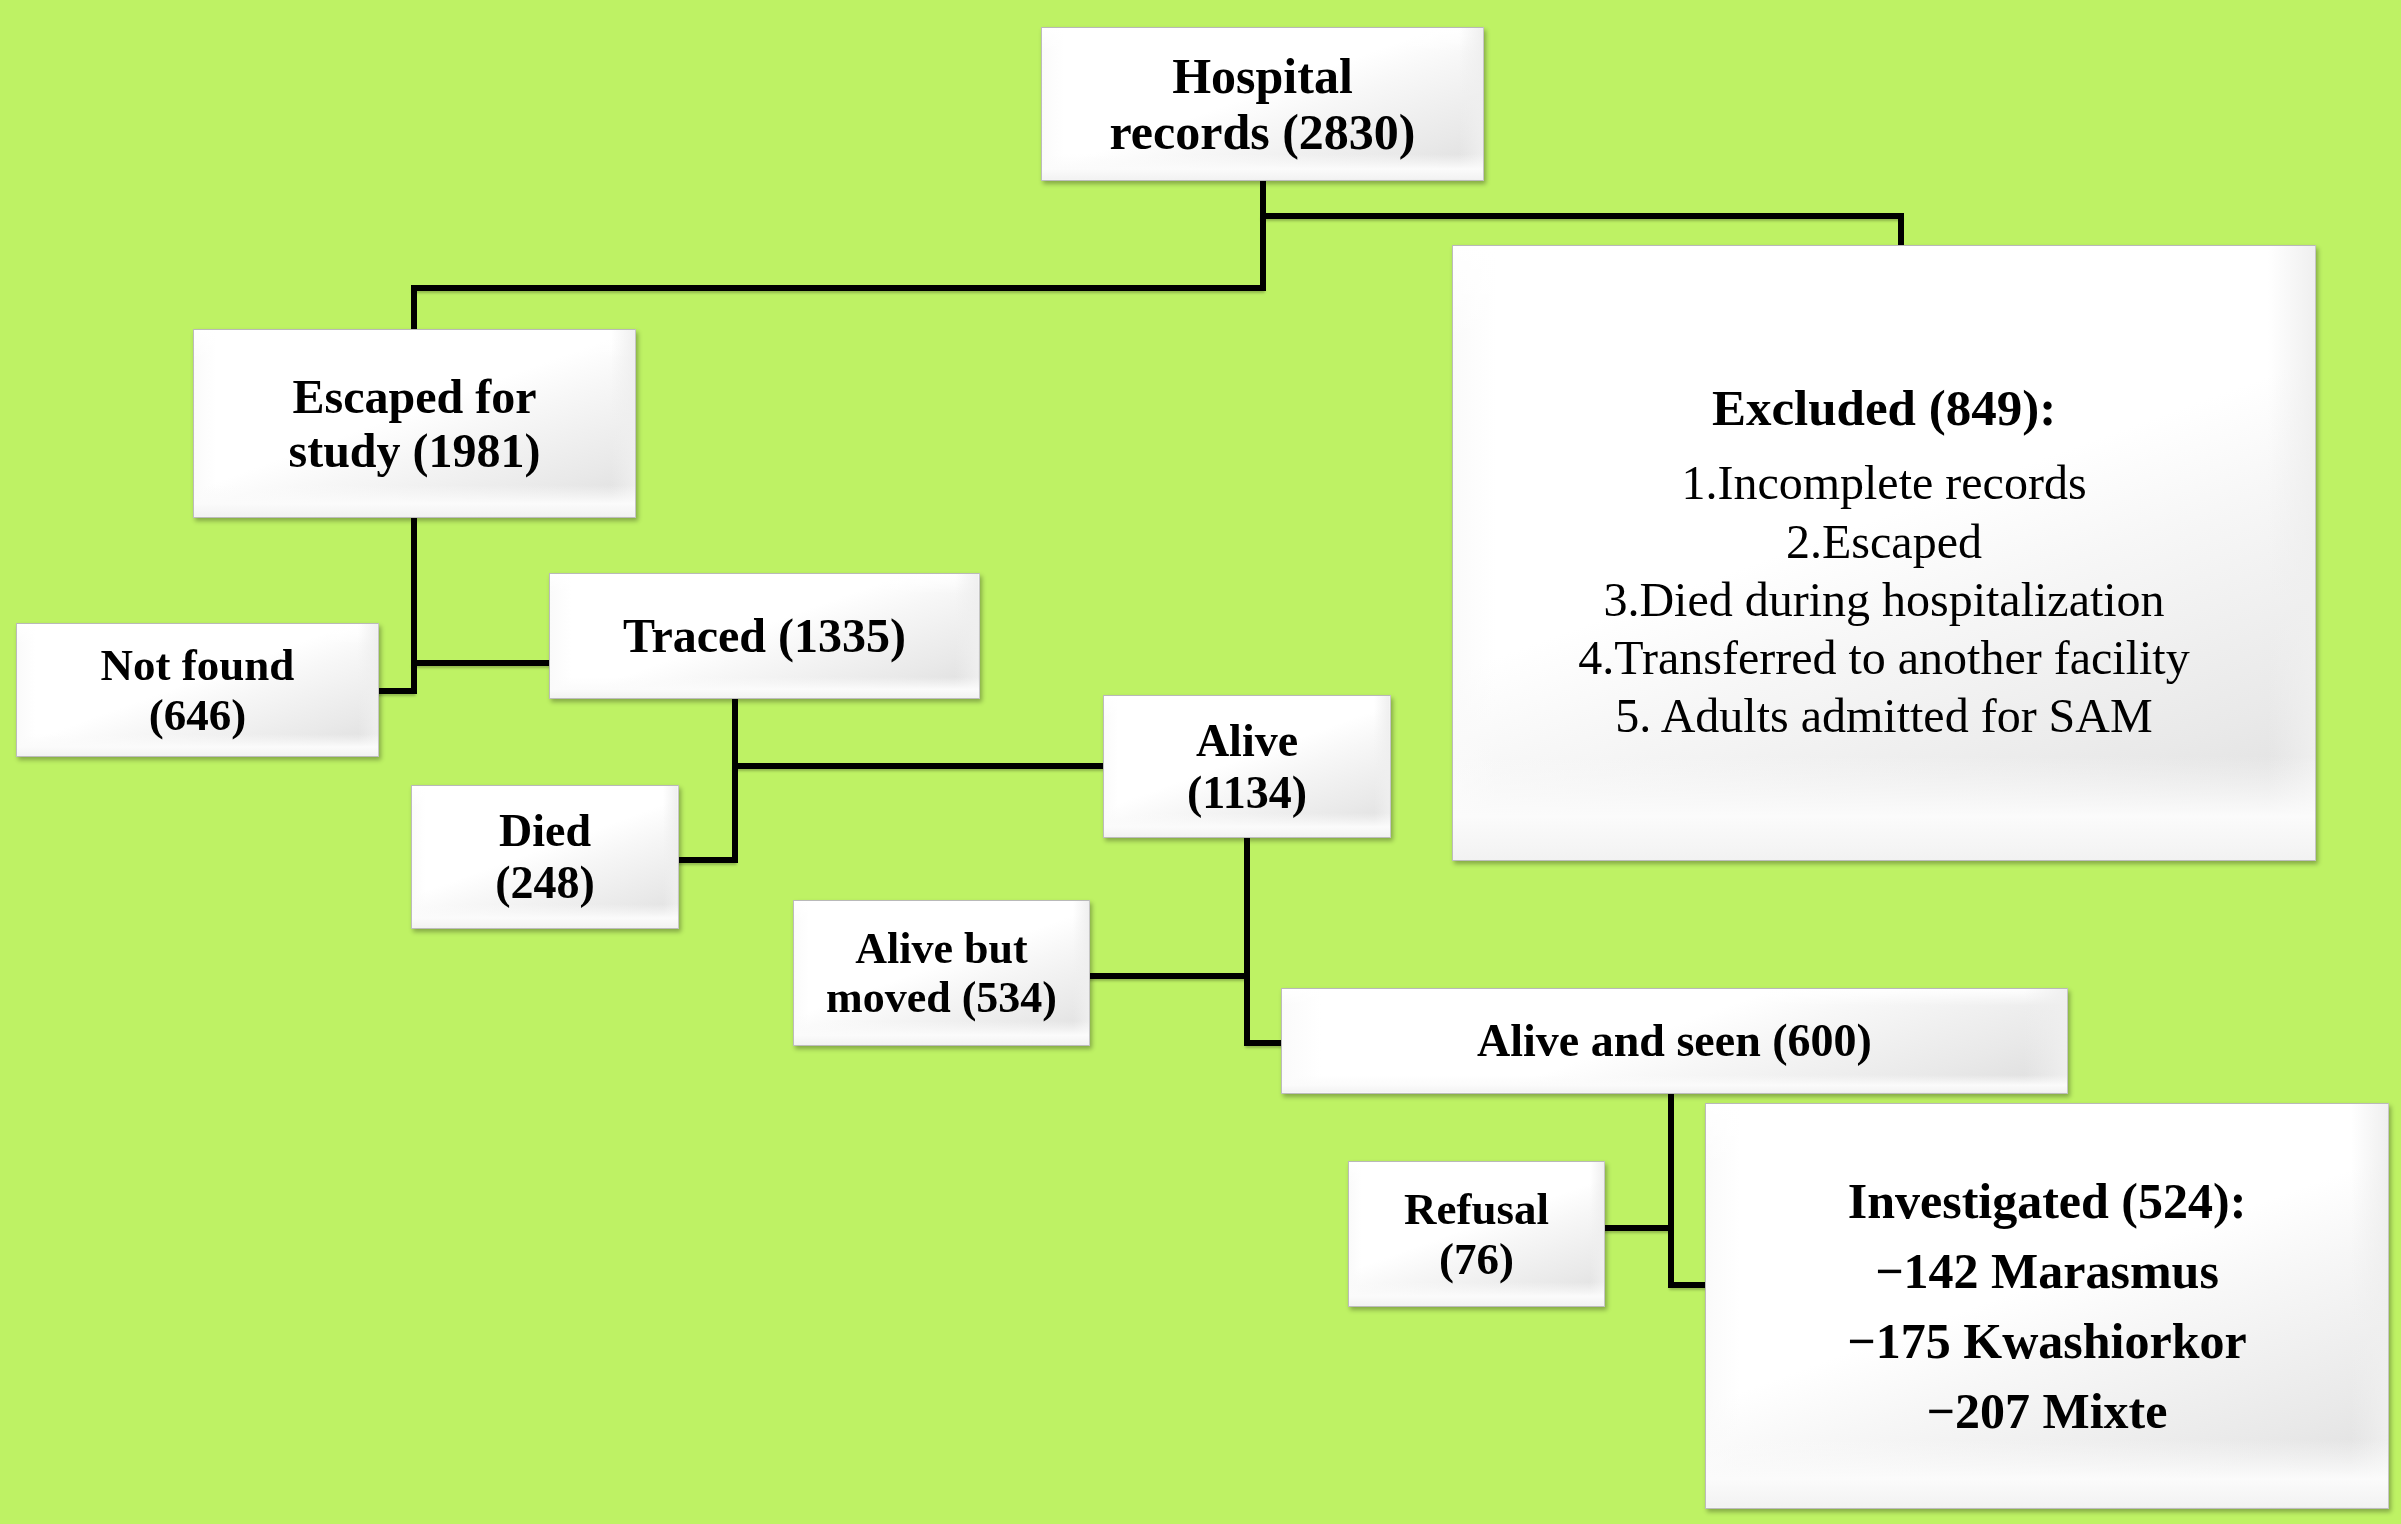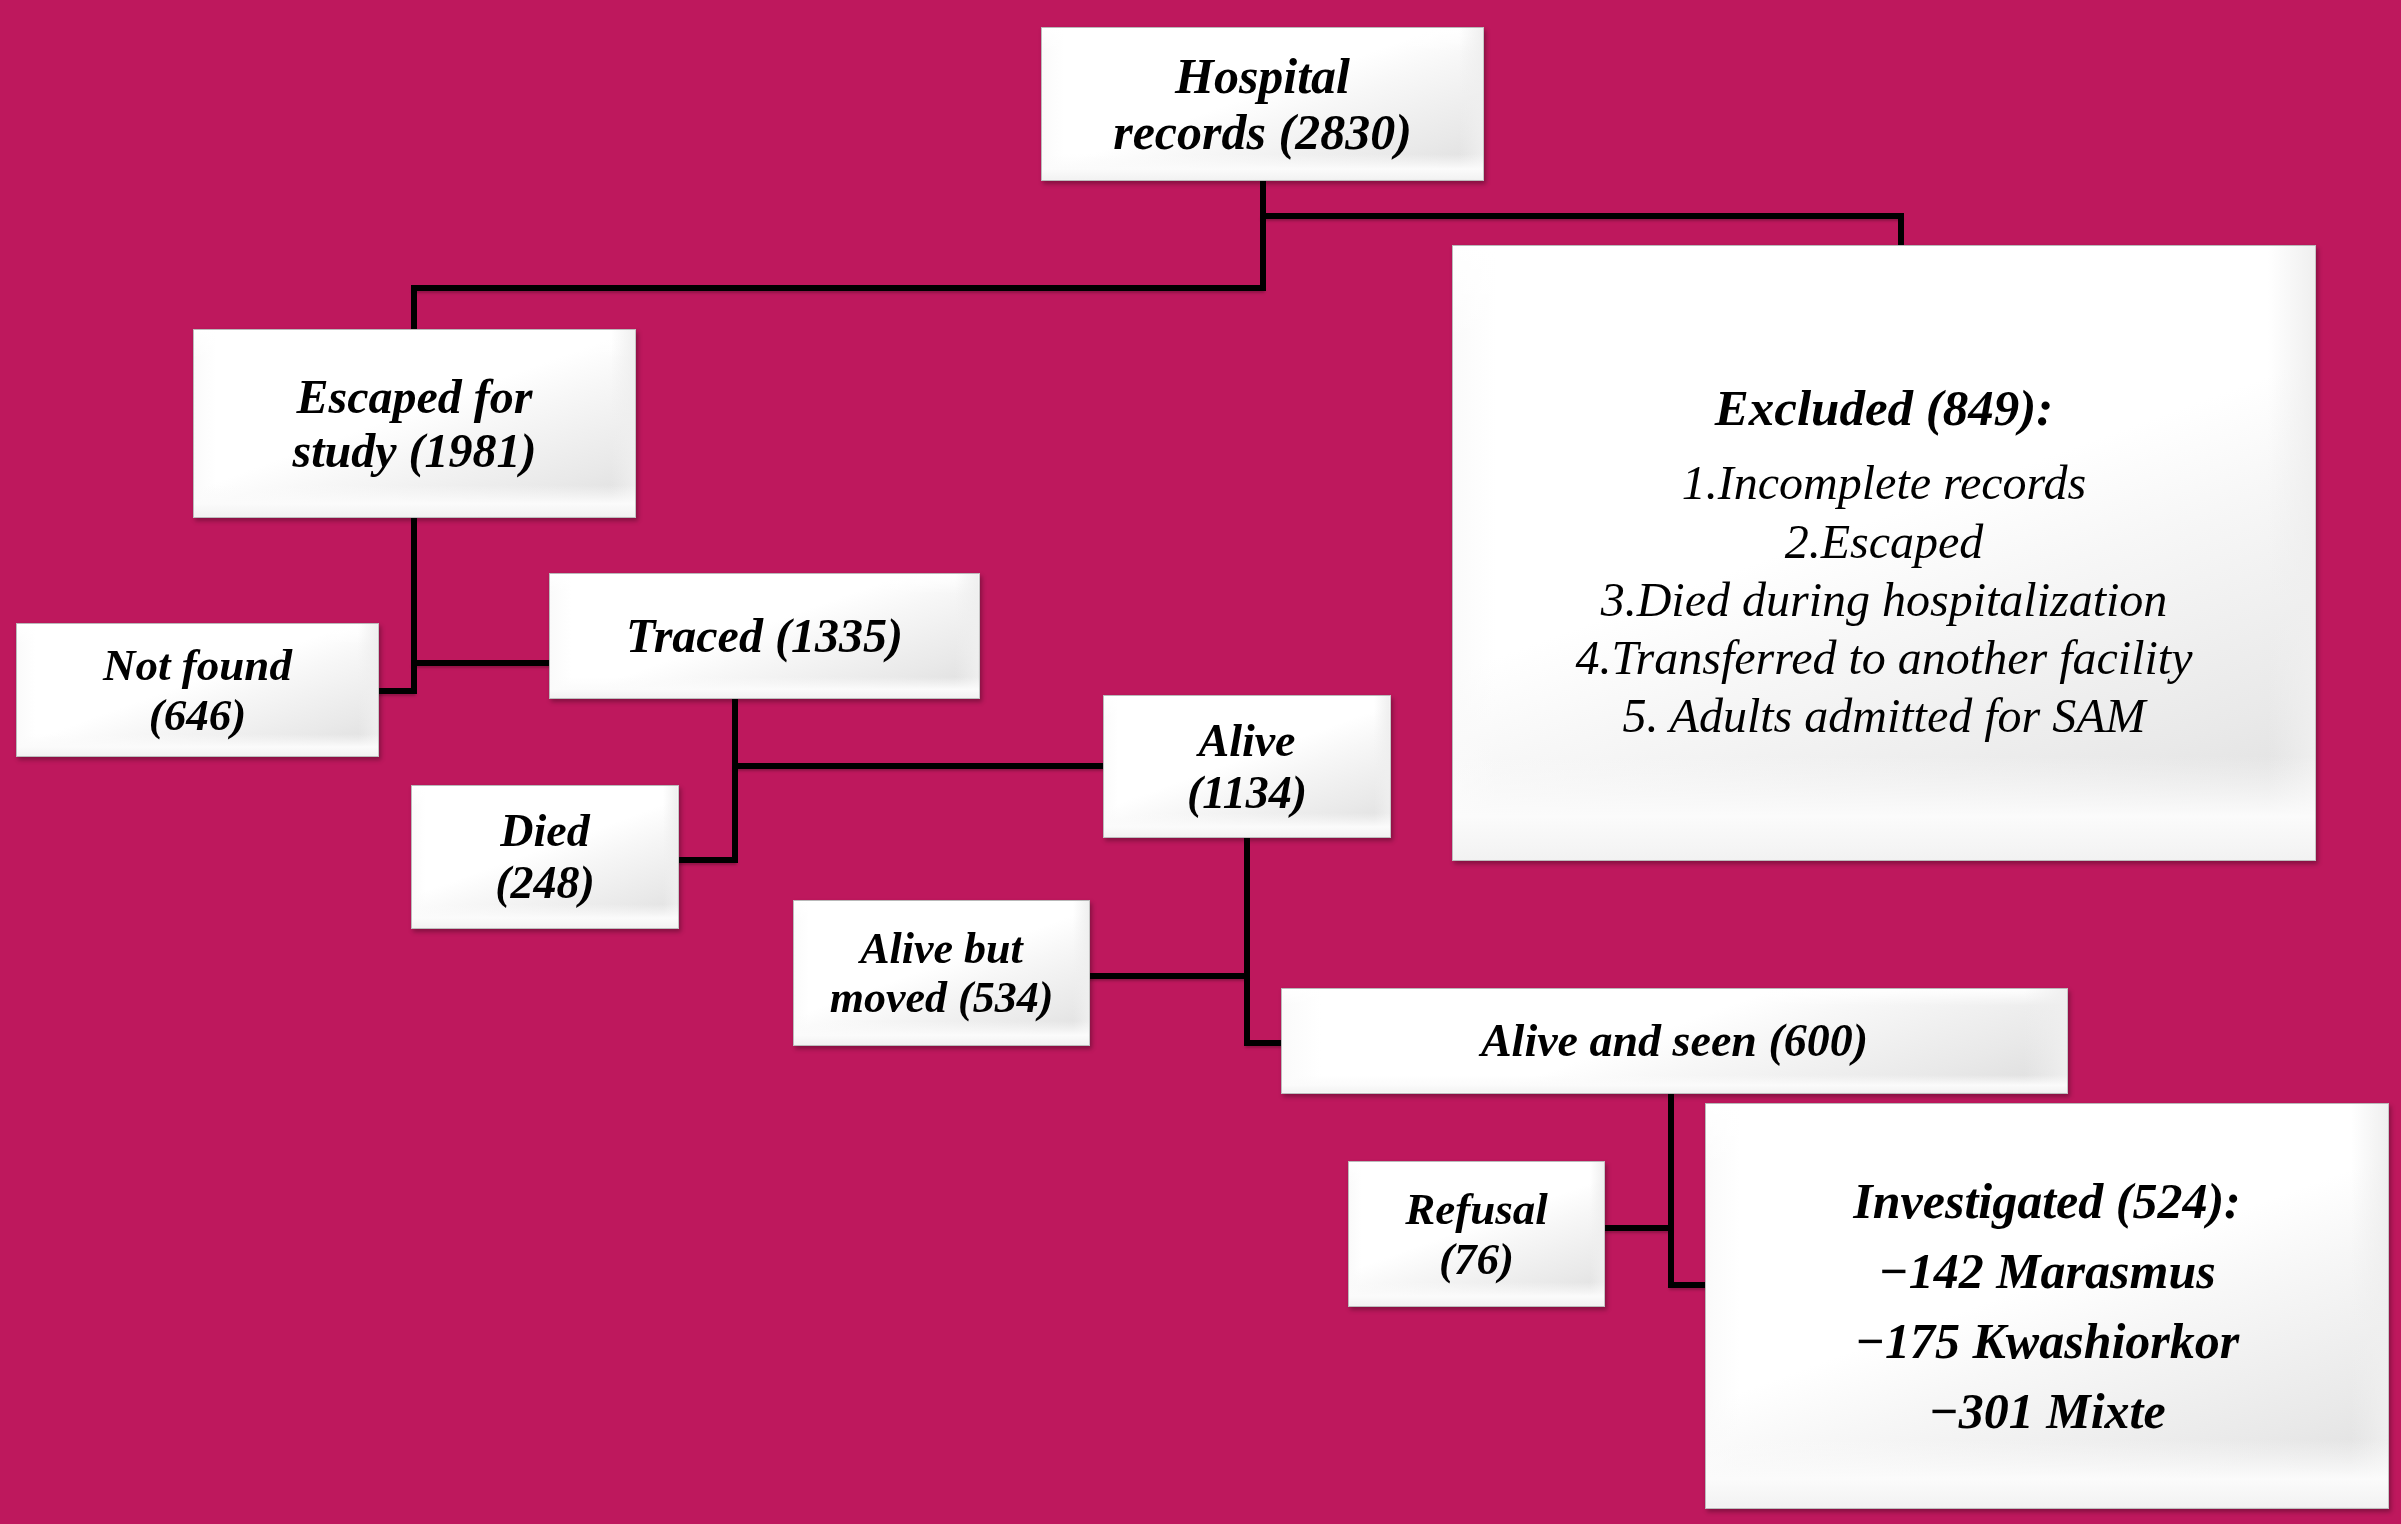--- a/index.html
+++ b/index.html
@@ -4,24 +4,23 @@
 <style>
   html, body {
     margin: 0;
     padding: 0;
     background: #ffffff;
   }
   #canvas {
     position: relative;
     width: 2401px;
     height: 1524px;
-    background: #be185d;
+    background: #bef264;
     overflow: hidden;
     font-family: "Liberation Serif", "DejaVu Serif", serif;
-    font-style: italic;
   }
 
   
   .node {
     position: absolute;
     box-sizing: border-box;
     background:
       linear-gradient(160deg, #ffffff 0%, #ffffff 46%, #f7f7f7 58%, #e9e9e9 82%, #dcdcdc 100%);
     border-top: 1.3px solid #b9b9b9;
     border-left: 1.3px solid #bcbcbc;
@@ -200,18 +199,18 @@
       <span class="ln">Refusal</span>
       <span class="ln">(76)</span>
     </div>
   </div>
 
   <div class="node" style="left:1705px; top:1103px; width:684px; height:406px; justify-content:flex-start;">
     <div class="txt" style="padding-top:14px;">
       <span class="ln b" style="font-size:50px; display:block; margin-bottom:13px;">Investigated (524):</span>
       <span class="listline b" style="font-size:50px; margin:14px 0;">−142 Marasmus</span>
       <span class="listline b" style="font-size:50px; margin:14px 0;">−175 Kwashiorkor</span>
-      <span class="listline b" style="font-size:50px; margin:14px 0;">−301 Mixte</span>
+      <span class="listline b" style="font-size:50px; margin:14px 0;">−207 Mixte</span>
     </div>
   </div>
 
 </div>
 
 
 </body></html>

